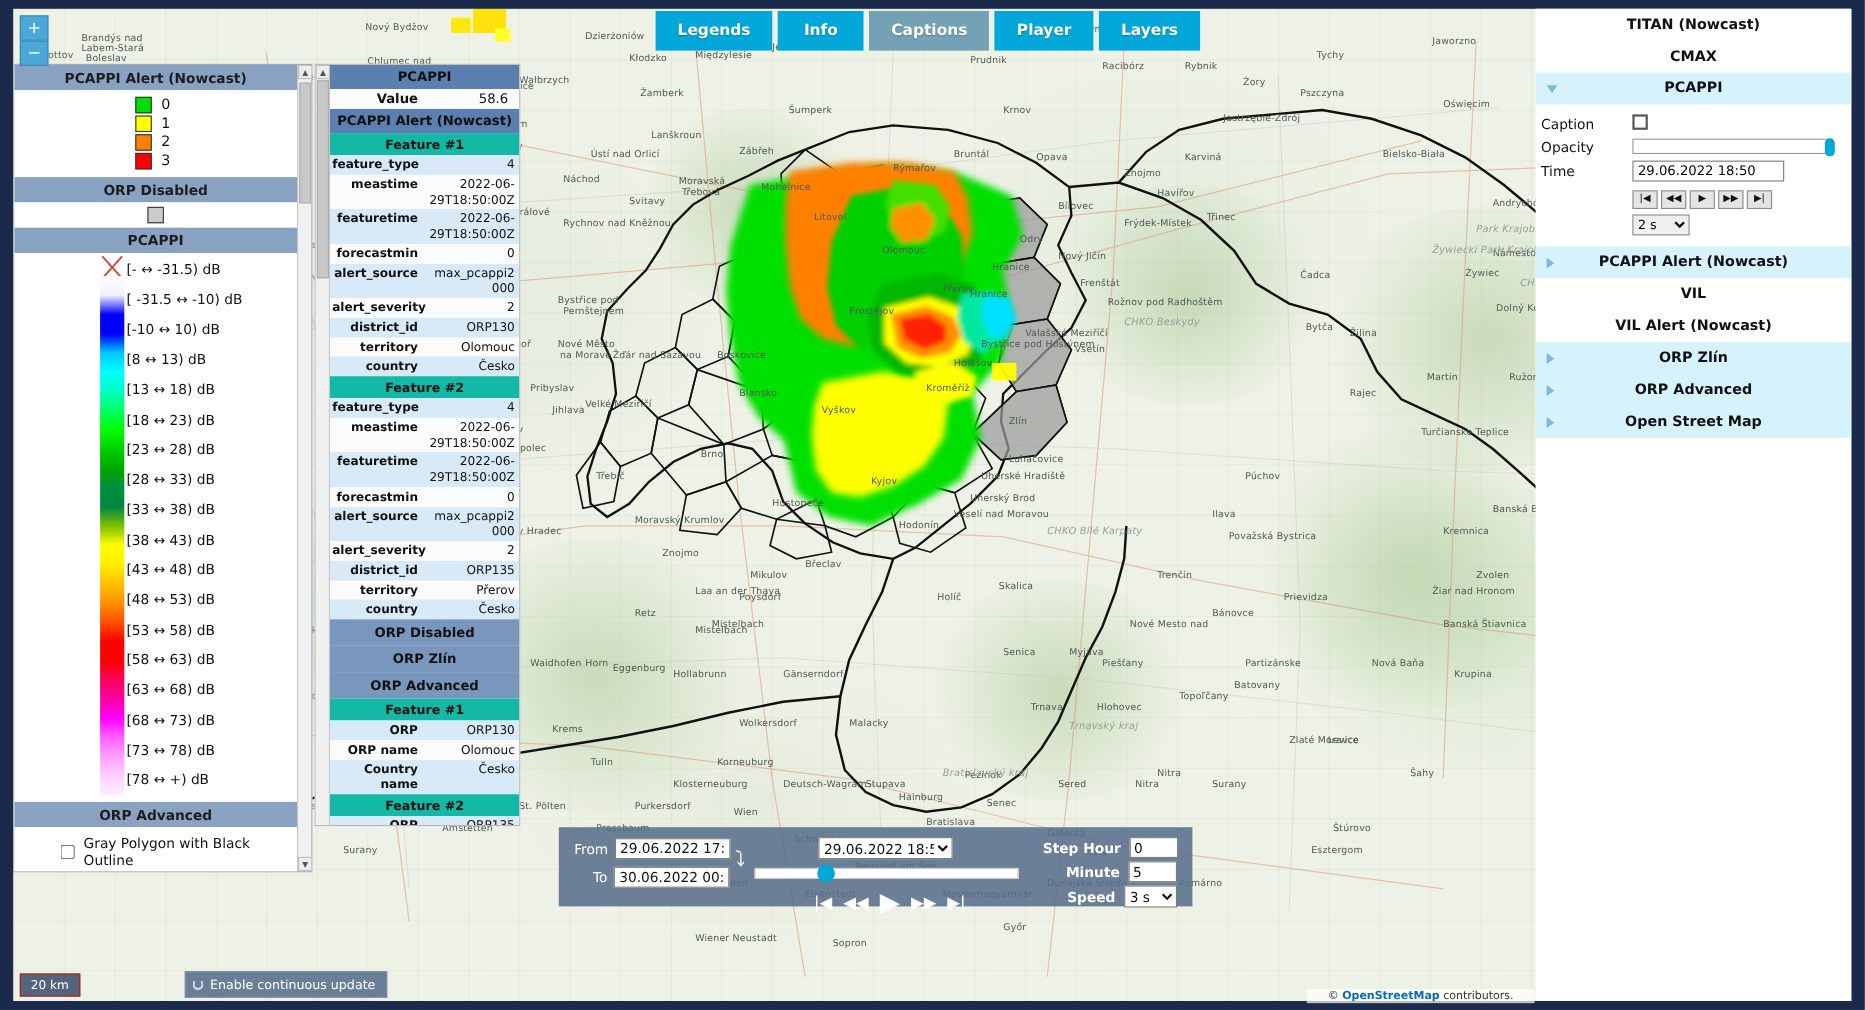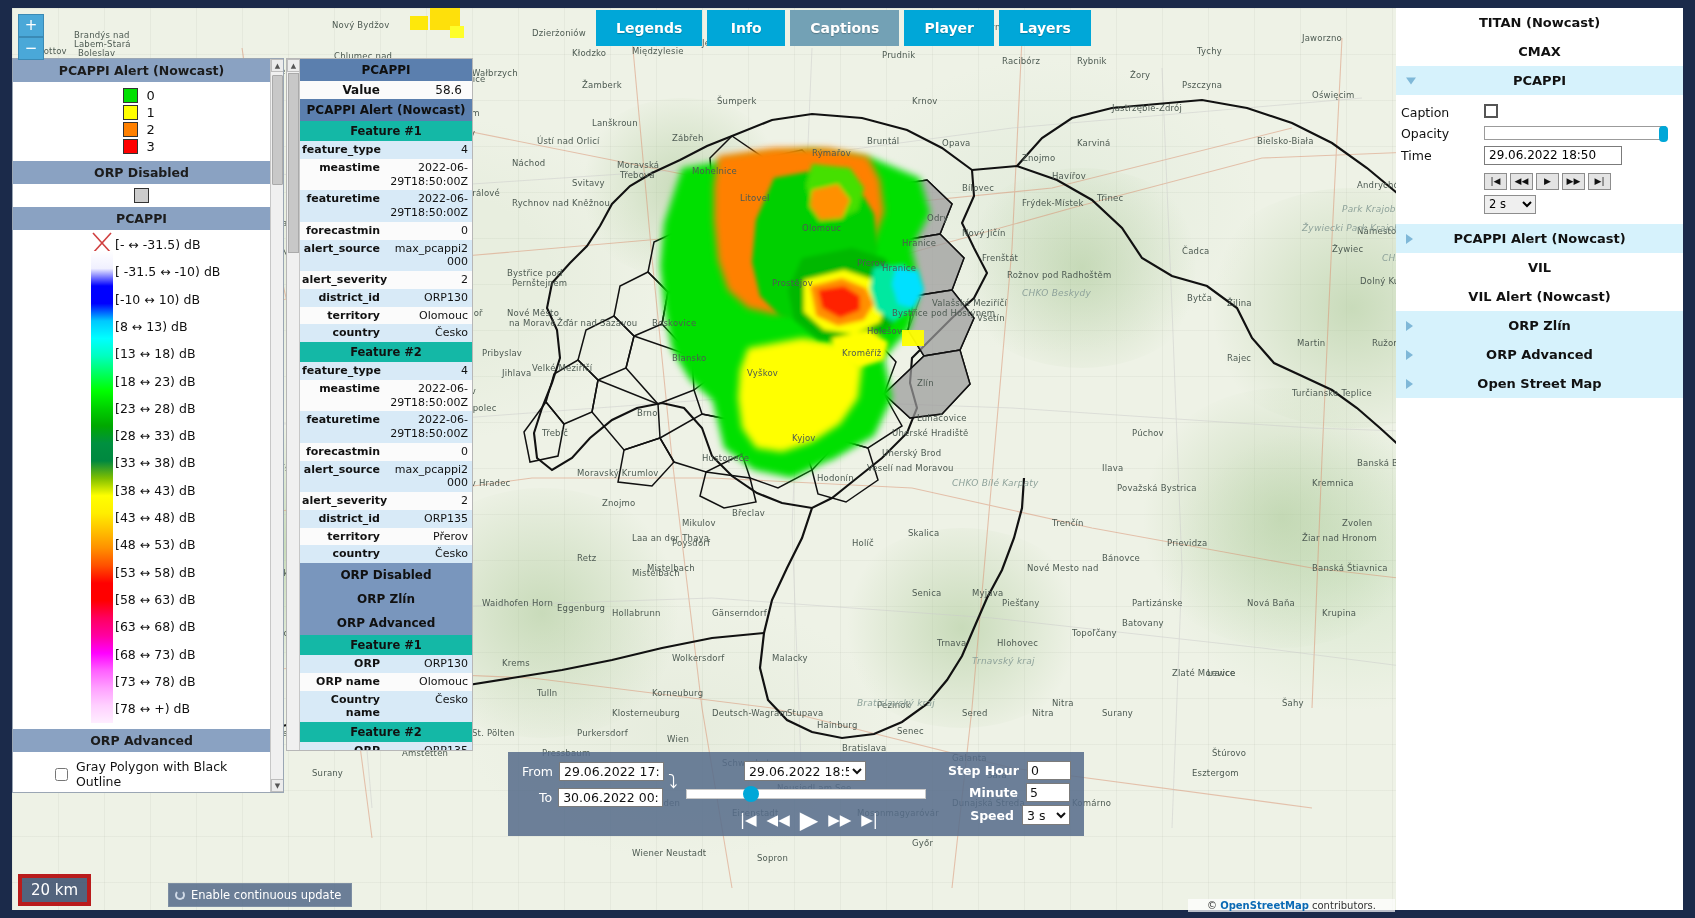--- a/index.html
+++ b/index.html
@@ -267,21 +267,21 @@
   }
   .sel-sm {
     width:52px; height:19px; font-size:11.5px;
     border:1px solid #8d8d8d; background:#efefef;
     font-family:"DejaVu Sans","Liberation Sans",sans-serif;
   }
 
   
   #playerbar {
     position:absolute; left:508px; top:752px;
-    width:576px; height:84px;
+    width:576px; height:72px;
     background:rgba(86,108,138,0.86);
     z-index:35; color:#fff;
   }
   .pb-label { font-size:12.5px; color:#fff; font-weight:normal; }
   .pb-input {
     height:19px; font-size:12.5px; padding:1px 4px;
     border:1px solid #7b7b7b; background:#fff; color:#111;
     font-family:"DejaVu Sans","Liberation Sans",sans-serif;
   }
   .pb-sel {
@@ -309,22 +309,22 @@
     border:1px solid #7b7b7b; background:#fff; color:#111;
     padding:1px 3px;
     font-family:"DejaVu Sans","Liberation Sans",sans-serif;
   }
   .swap-icon { color:#fff; font-size:19px; line-height:1; }
 
   
   #scalebar {
     position:absolute; left:18px; bottom:12px;
     background:rgba(40,60,95,0.78); color:#fff;
-    font-size:15px; padding:3px 9px;
-    border:4px solid #b91c1c;
+    font-size:11px; padding:3px 9px;
+    border:1px solid #b91c1c;
     z-index:36;
     text-align:right;
   }
   #updatebtn {
     position:absolute; left:168px; bottom:11px;
     background:rgba(84,106,136,0.85); color:#fff;
     font-size:11.5px; padding:4px 10px 4px 22px;
     border:1px solid #7d8ea3; z-index:36; cursor:pointer;
     white-space:nowrap;
   }

